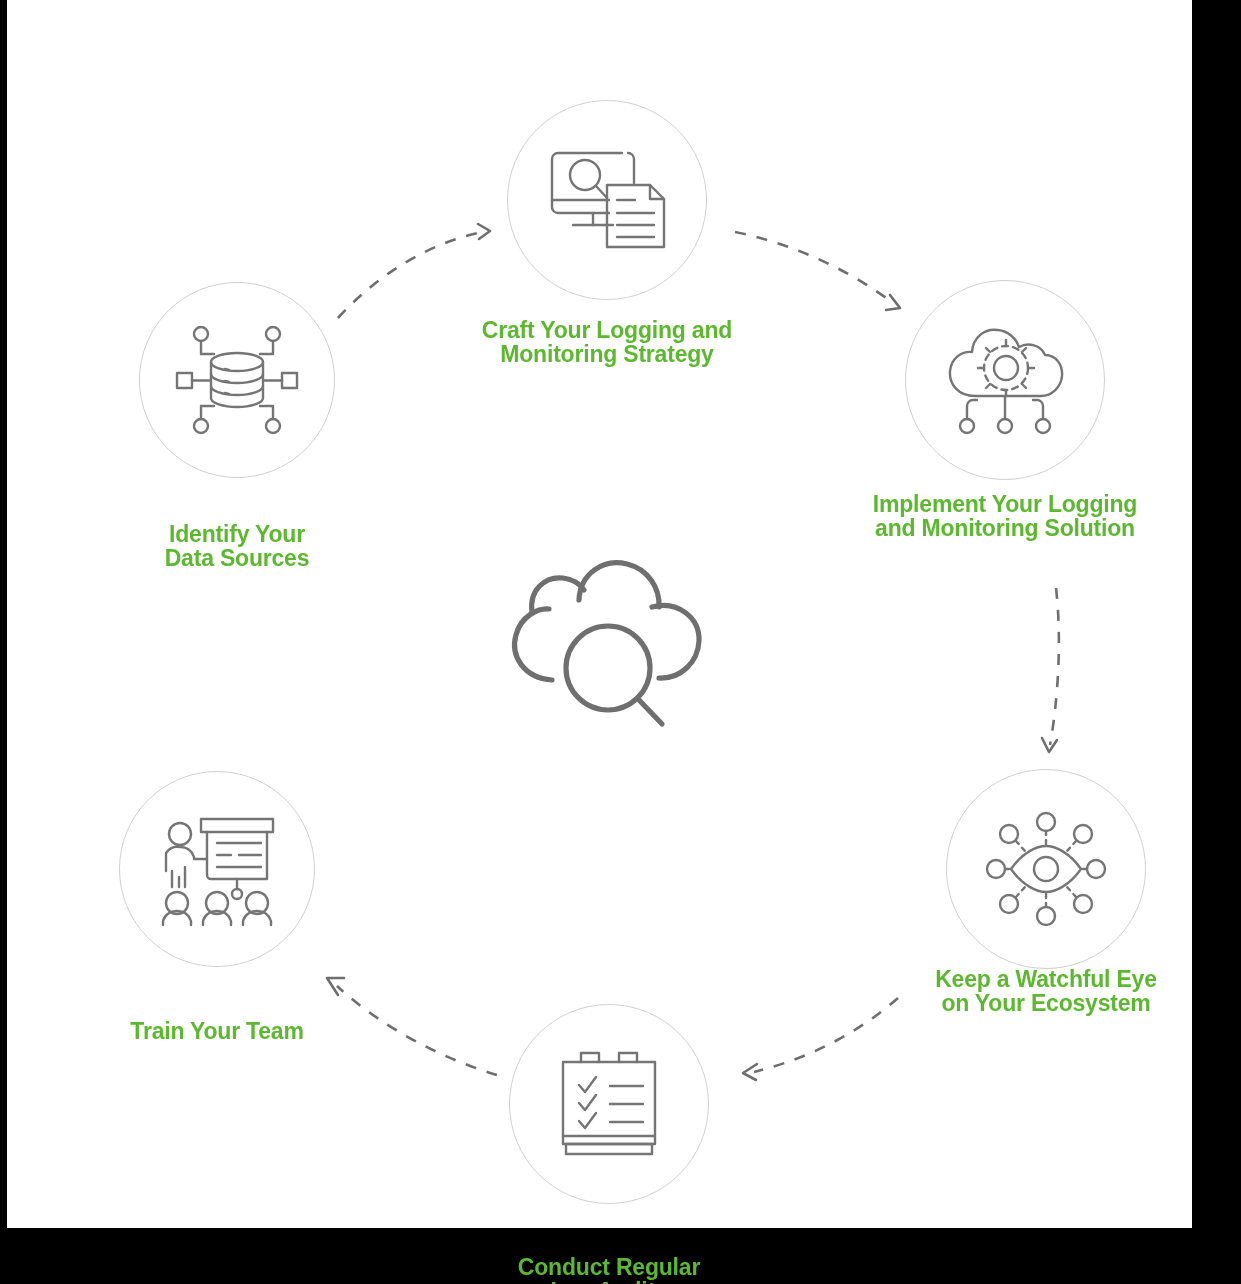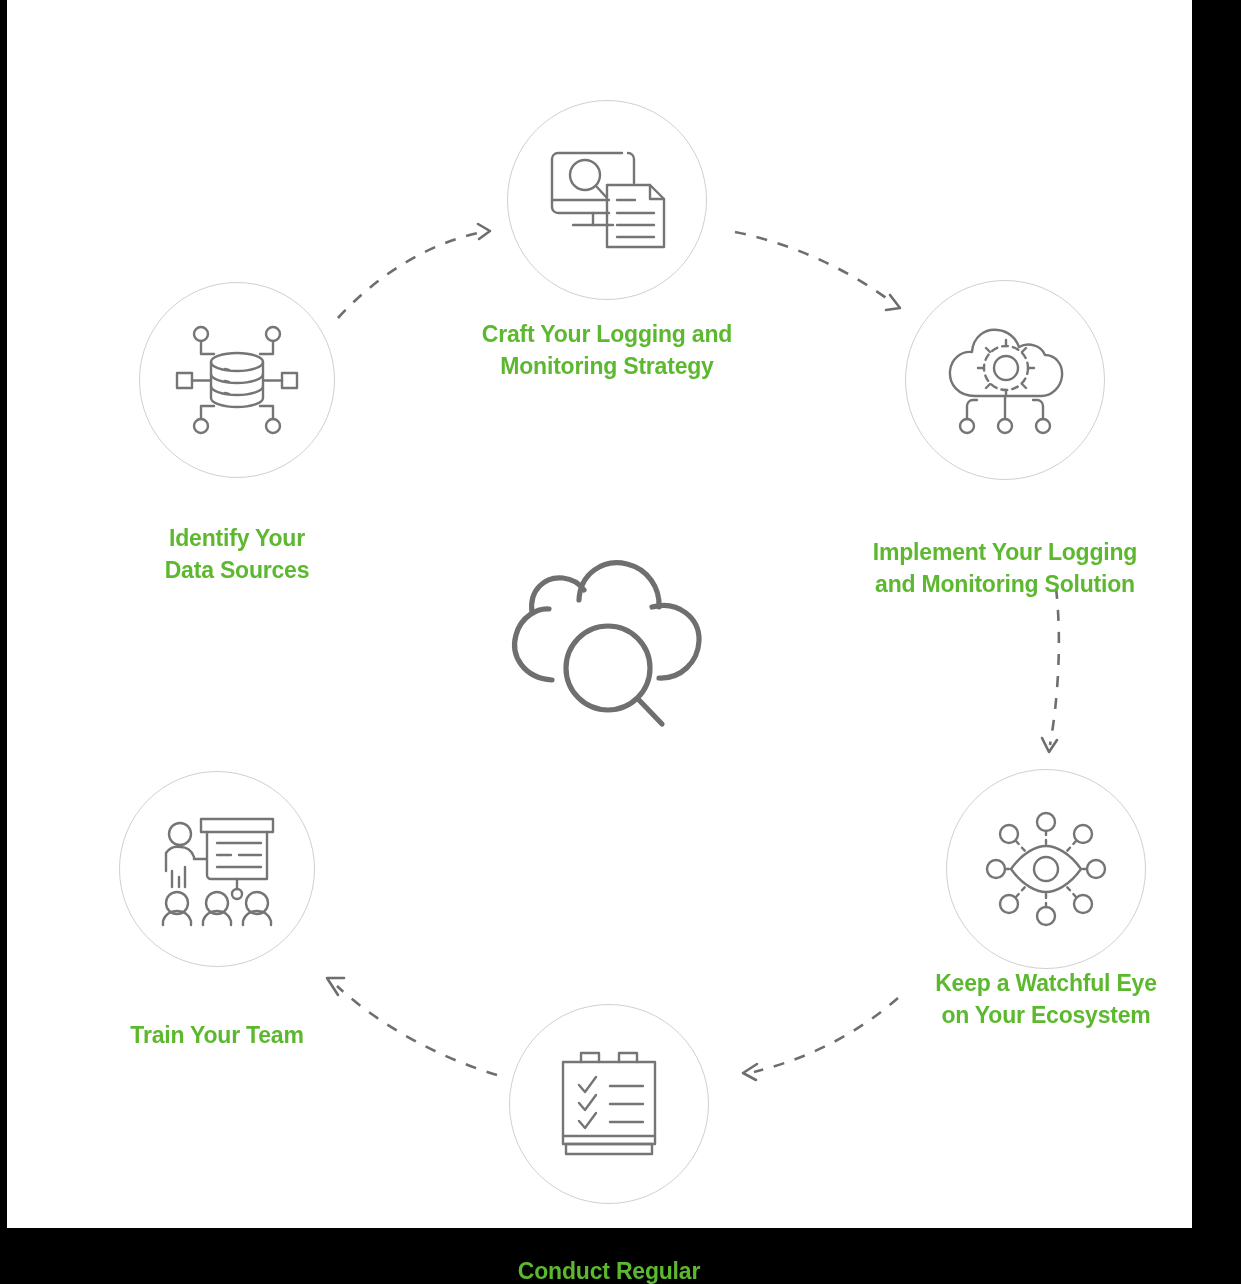--- a/index.html
+++ b/index.html
@@ -43,21 +43,21 @@
     align-items: center;
     justify-content: center;
   }
   .bubble.sz-lg { width: 200px; height: 200px; left: -100px; top: -100px; }
   .bubble.sz-md { width: 196px; height: 196px; left: -98px; top: -98px; }
   .caption {
     position: absolute;
     text-align: center;
     font-weight: bold;
     font-size: 23px;
-    line-height: 32px;
+    line-height: 24px;
     color: #5cb82e;
     letter-spacing: -0.2px;
     white-space: pre-line;
   }
   .cap-w320 { width: 340px; left: -170px; }
   .cap-w260 { width: 280px; left: -140px; margin-top: 24px; }
   .center-icon {
     position: absolute;
     left: 496px;
     top: 552px;
@@ -226,21 +226,21 @@
 
           <circle cx="21" cy="102" r="7"></circle>
           <circle cx="59" cy="102" r="7"></circle>
           <circle cx="97" cy="102" r="7"></circle>
           <path d="M 21 95 L 21 82 A 6 6 0 0 1 27 76 L 31 76"></path>
           <path d="M 59 95 L 59 73"></path>
           <path d="M 97 95 L 97 82 A 6 6 0 0 0 91 76 L 87 76"></path>
         </g>
       </svg>
     </div>
-    <div class="caption cap-w320" style="top:112px;margin-top:44px;">Implement Your Logging
+    <div class="caption cap-w320" style="top:112px;">Implement Your Logging
 and Monitoring Solution</div>
   </div>
 
   <div class="node" style="left:1046px; top:869px;">
     <div class="bubble sz-lg">
       <svg width="118" height="114" viewBox="0 0 118 114">
         <g class="icon-stroke">
 
           <path d="M 24 57 C 36 40 50 34 59 34 C 68 34 82 40 94 57 C 82 74 68 80 59 80 C 50 80 36 74 24 57 Z"></path>
           <circle cx="59" cy="57" r="12"></circle>

